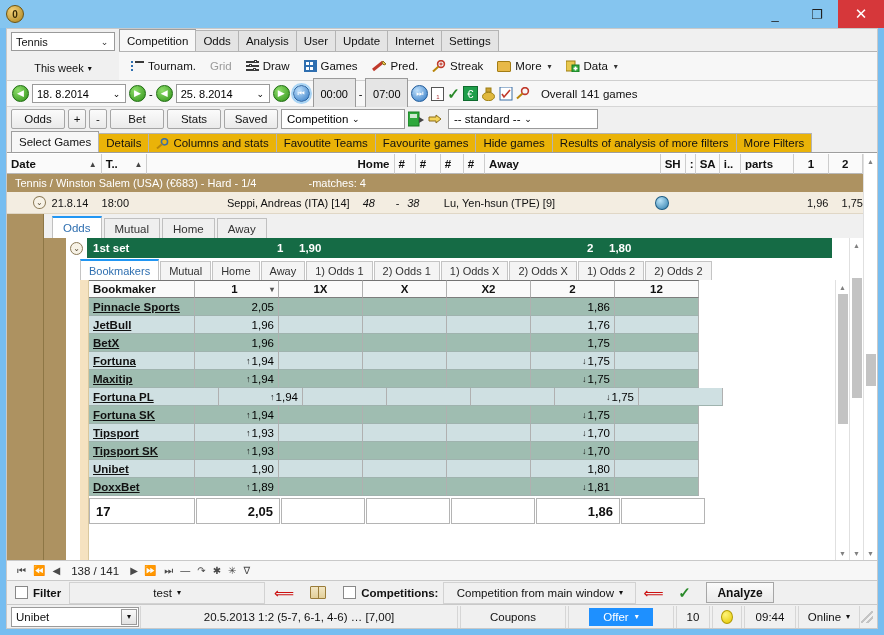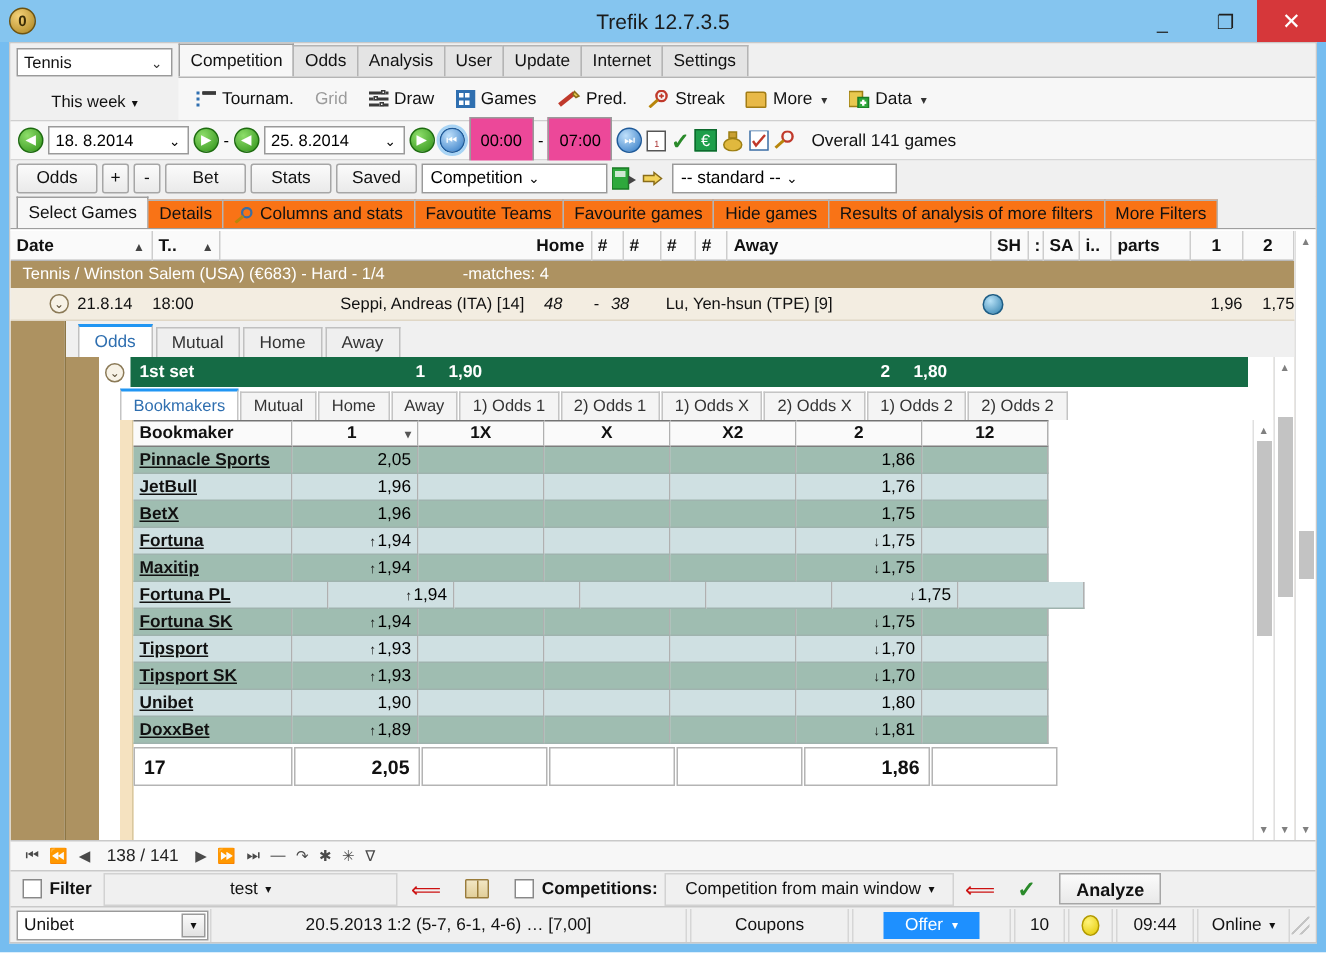--- a/index.html
+++ b/index.html
@@ -151,21 +151,21 @@
     color: #fff; font-size: 8px; line-height: 1;
   }
   .blue-circle.hl { outline: 2px solid #a8d4f5; }
   .dateinput {
     height: 19px; width: 94px; background: #fff; border: 1px solid #9a9a9a;
     display: flex; align-items: center; padding: 0 2px 0 4px; font-size: 11px;
   }
   .dateinput .cval { flex: 1; }
   .dateinput .carrow { width: 13px; text-align: center; font-size: 9px; }
   .timeinput {
-    height: 32px; width: 43px; background: #ec4899; border: 1px solid #9a9a9a;
+    height: 32px; width: 43px; background: #e5e5e5; border: 1px solid #9a9a9a;
     display: flex; align-items: center; justify-content: center; font-size: 11px;
   }
   .overall { font-size: 11.5px; color: #111; margin-left: 8px; }
   .chk-green { color: #2a8a2a; font-size: 15px; font-weight: bold; }
   .euro-ic {
     width: 15px; height: 15px; background: #1e9e4a; border: 1px solid #0e6a2e;
     color: #fff; font-size: 11px; display:flex; align-items:center; justify-content:center;
   }
   .calendar-ic {
     width: 13px; height: 14px; background: #fff; border: 1px solid #555;
@@ -191,21 +191,21 @@
   }
 
   
   .filtertabs {
     height: 22px; background: #f0f0f0;
     display: flex; align-items: flex-end; padding-left: 4px;
     border-bottom: 1px solid #9e9e9e;
   }
   .ftab {
     height: 19px; padding: 0 7px; display: flex; align-items: center; gap: 4px;
-    border: 1px solid #b4b4b4; border-bottom: none; background: #f97316;
+    border: 1px solid #b4b4b4; border-bottom: none; background: #eab308;
     margin-right: -1px; font-size: 11.5px; color: #111;
   }
   .ftab.active { background: #f7f7f7; height: 21px; border-color: #9e9e9e; }
 
   
   .gridwrap {
     flex: 1; display: flex; background: #fff; overflow: hidden;
     border-top: 1px solid #ffffff;
   }
   .gridmain { flex: 1; display: flex; flex-direction: column; min-width: 0; }
@@ -437,21 +437,20 @@
       linear-gradient(135deg, transparent 70%, #999 70%, #999 80%, transparent 80%);
   }
 </style>
 </head>
 <body>
 
 <div id="app">
 
   <div class="titlebar">
     <div class="title-icon">0</div>
-    <div class="title-text">Trefik 12.7.3.5</div>
     <div class="win-btns">
       <div class="win-btn">_</div>
       <div class="win-btn">❐</div>
       <div class="win-btn close">✕</div>
     </div>
   </div>
 
   <div class="client">
 
     <div class="topstrip">

